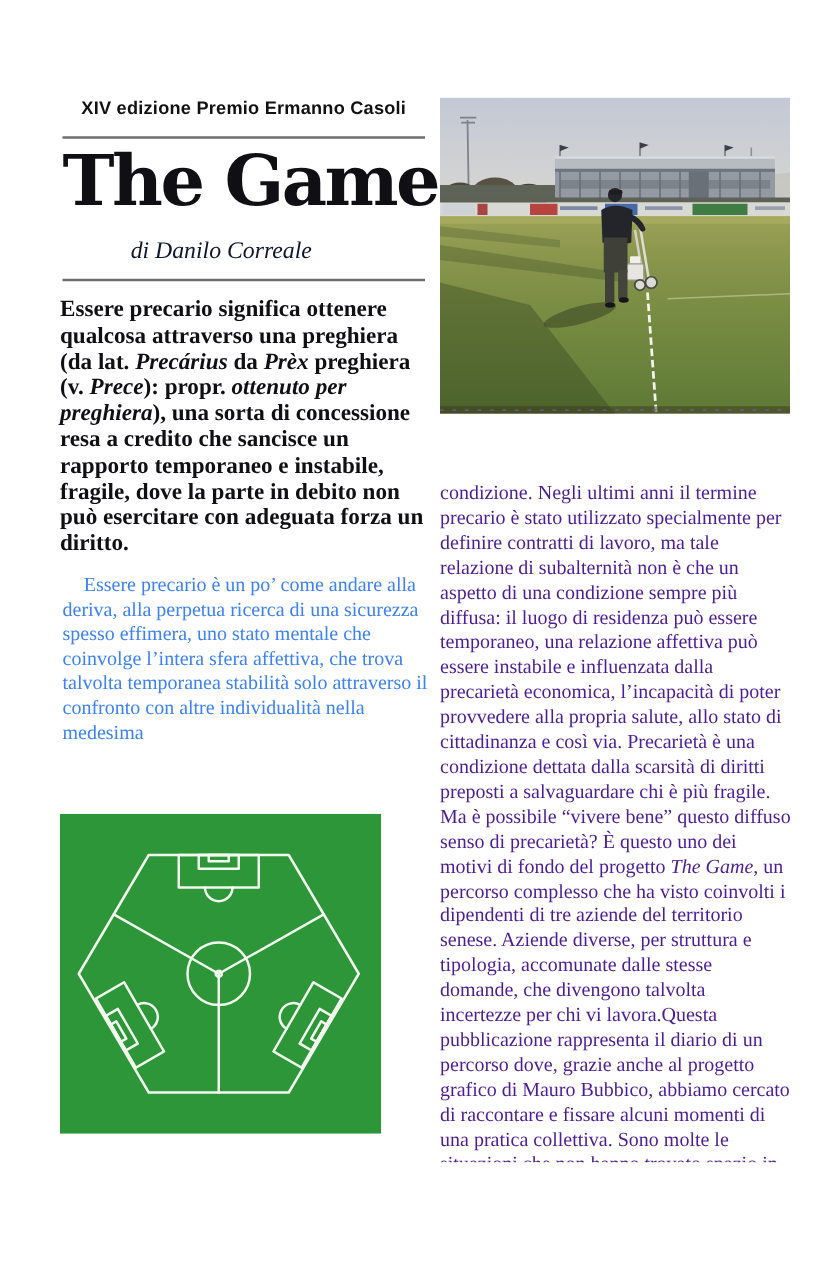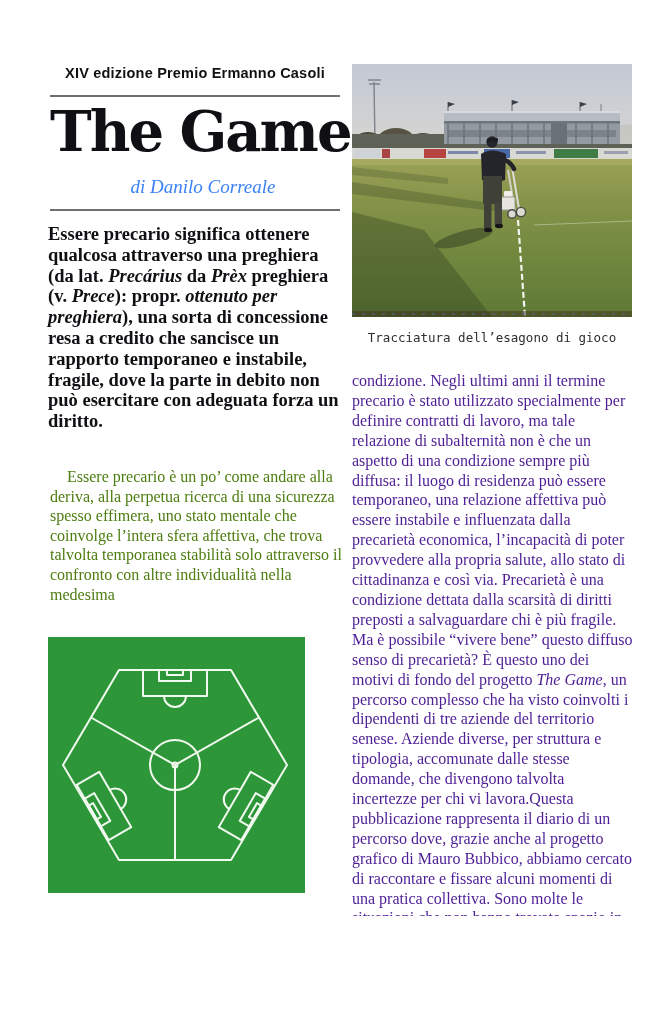--- a/index.html
+++ b/index.html
@@ -1,29 +1,29 @@
 <!DOCTYPE html>
 <html><head>
 <meta charset="utf-8">
 <style>
   html,body{margin:0;padding:0;background:#ffffff;}
   .page{position:relative;width:665px;height:916px;background:#ffffff;overflow:hidden;
-        color:#141414;font-family:"Liberation Serif",serif;}
+        color:#141414;font-family:"Liberation Serif",serif;margin-top:14px;}
   .kicker{position:absolute;left:50px;top:64px;width:290px;text-align:center;
           font:bold 14.5px/1.3 "Liberation Sans",sans-serif;letter-spacing:.2px;color:#111;}
   .rule{position:absolute;left:50px;width:290px;height:2px;background:#6f6f6f;}
   .rule1{top:95px;} .rule2{top:209px;}
   .title{position:absolute;left:50px;top:100px;width:290px;text-align:center;white-space:nowrap;
          font:bold 56px/62px "DejaVu Serif",serif;letter-spacing:-2px;color:#101014;}
-  .byline{position:absolute;left:58px;top:176px;width:290px;text-align:center;
-          font:italic 19px/22px "Liberation Serif",serif;color:#3b82f6;}
+  .byline{position:absolute;left:32px;top:176px;width:290px;text-align:center;
+          font:italic 19px/22px "Liberation Serif",serif;color:#0f172a;}
   .lead{position:absolute;left:48px;top:224px;width:294px;text-align:left;
         font:bold 18.5px/20.8px "Liberation Serif",serif;color:#101014;}
-  .lbody{position:absolute;left:50px;top:467px;width:292px;text-indent:17px;
-         font:16px/19.6px "Liberation Serif",serif;color:#4d7c0f;}
+  .lbody{position:absolute;left:50px;top:445px;width:292px;text-indent:17px;
+         font:16px/19.6px "Liberation Serif",serif;color:#3b82f6;}
   .diagram{position:absolute;left:48px;top:637px;}
   .dcaption{position:absolute;left:36px;top:909px;width:312px;text-align:center;
             font:12.5px/17px "DejaVu Sans Mono",monospace;color:#2e2e2e;}
   .pcaption{position:absolute;left:352px;top:330px;width:280px;text-align:center;
             font:12.5px/16px "DejaVu Sans Mono",monospace;color:#2e2e2e;}
   .photo{position:absolute;left:352px;top:64px;}
   .rbody{position:absolute;left:352px;top:371px;width:281px;
          font:16px/19.9px "Liberation Serif",serif;color:#4c1d95;}
   .footer{position:absolute;left:70px;top:957px;font:bold 12.5px/18px "Liberation Sans",sans-serif;
           color:#111;display:flex;align-items:baseline;}
@@ -162,21 +162,20 @@
       <path d="M151,95 q8,3 11,10" stroke="#23252b" stroke-width="4.5" fill="none" stroke-linecap="round"></path>
       <rect x="131" y="112" width="19" height="28" fill="#3f4038"></rect>
       <rect x="132" y="138" width="7.5" height="26" fill="#3f4038"></rect>
       <rect x="142.5" y="138" width="7.5" height="23" fill="#44453c"></rect>
       <ellipse cx="136" cy="166" rx="4" ry="2.2" fill="#15151a"></ellipse>
       <ellipse cx="147" cy="162" rx="4" ry="2.2" fill="#15151a"></ellipse>
     </g>
     <rect x="0" y="247" width="280" height="6" fill="#40341f" opacity="0.5"></rect>
     <line x1="0" y1="250" x2="280" y2="250" stroke="#4f6ea0" stroke-width="1.5" stroke-dasharray="3 7" opacity="0.6"></line>
   </svg>
-  <div class="pcaption">Tracciatura dell’esagono di gioco</div>
   <div class="rbody">condizione. Negli ultimi anni il termine precario è stato utilizzato specialmente per definire contratti di lavoro, ma tale relazione di subalternità non è che un aspetto di una condizione sempre più diffusa: il luogo di residenza può essere temporaneo, una relazione affettiva può essere instabile e influenzata dalla precarietà economica, l’incapacità di poter provvedere alla propria salute, allo stato di cittadinanza e così via. Precarietà è una condizione dettata dalla scarsità di diritti preposti a salvaguardare chi è più fragile. Ma è possibile “vivere bene” questo diffuso senso di precarietà? È questo uno dei motivi di fondo del progetto <i>The Game</i>, un percorso complesso che ha visto coinvolti i dipendenti di tre aziende del territorio senese. Aziende diverse, per struttura e tipologia, accomunate dalle stesse domande, che divengono talvolta incertezze per chi vi lavora.Questa pubblicazione rappresenta il diario di un percorso dove, grazie anche al progetto grafico di Mauro Bubbico, abbiamo cercato di raccontare e fissare alcuni momenti di una pratica collettiva. Sono molte le situazioni che non hanno trovato spazio in questo volume, ma siamo certi</div>
 
   <div class="footer">
     <span>1</span>
     <span class="dash">-</span>
     <span>THE GAME</span>
     <span class="section">Prefazione</span>
   </div>
 
 </div>

